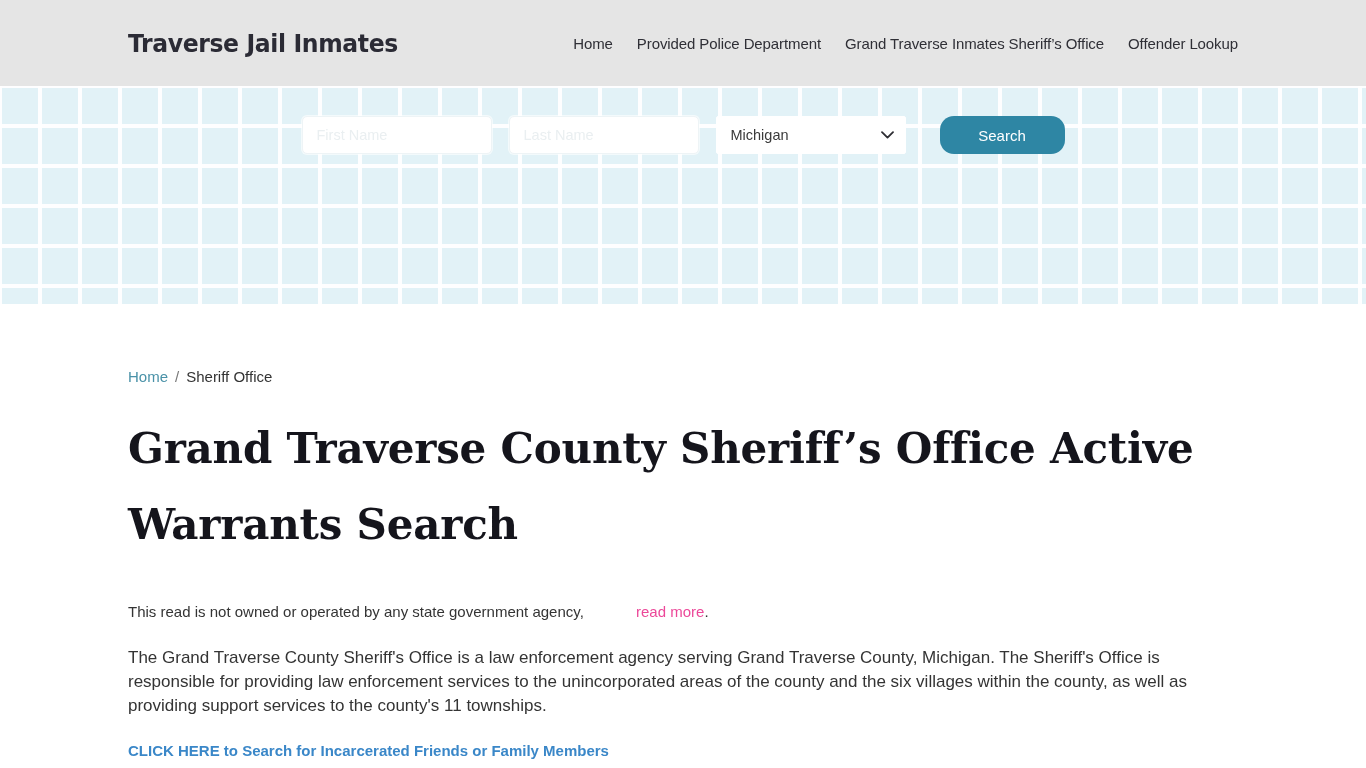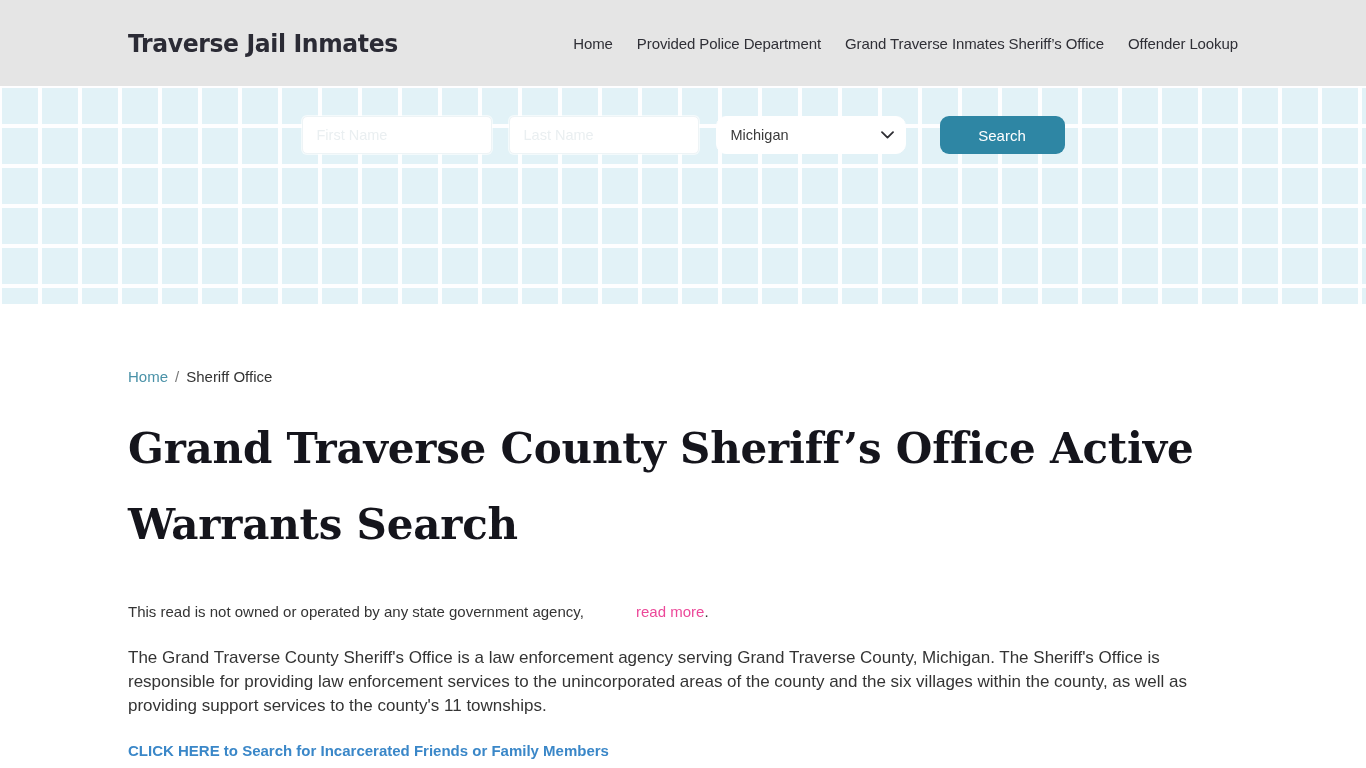--- a/index.html
+++ b/index.html
@@ -101,21 +101,21 @@
     box-shadow: 0 0 0 1px rgba(255,255,255,0.6);
   }
   .text-input::placeholder {
     color: #eaeff1;
   }
 
   .state-select {
     width: 190px;
     height: 38px;
     border: 1px solid #ffffff;
-    border-radius: 10px;
+    border-radius: 2px;
     background: #ffffff;
     padding: 0 28px 0 14px;
     font-family: "Liberation Sans", sans-serif;
     font-size: 14.5px;
     color: #3a3a3a;
     appearance: none;
     -webkit-appearance: none;
     outline: none;
     cursor: pointer;
   }
@@ -133,21 +133,21 @@
     pointer-events: none;
     line-height: 0;
   }
 
   .search-button {
     width: 125px;
     height: 38px;
     background: #2e86a4;
     color: #ffffff;
     border: none;
-    border-radius: 9px;
+    border-radius: 14px;
     font-family: "Liberation Sans", sans-serif;
     font-size: 15px;
     font-weight: normal;
     cursor: pointer;
     margin-left: 17px;
   }
 
   
   .content {
     padding: 0 128px;

